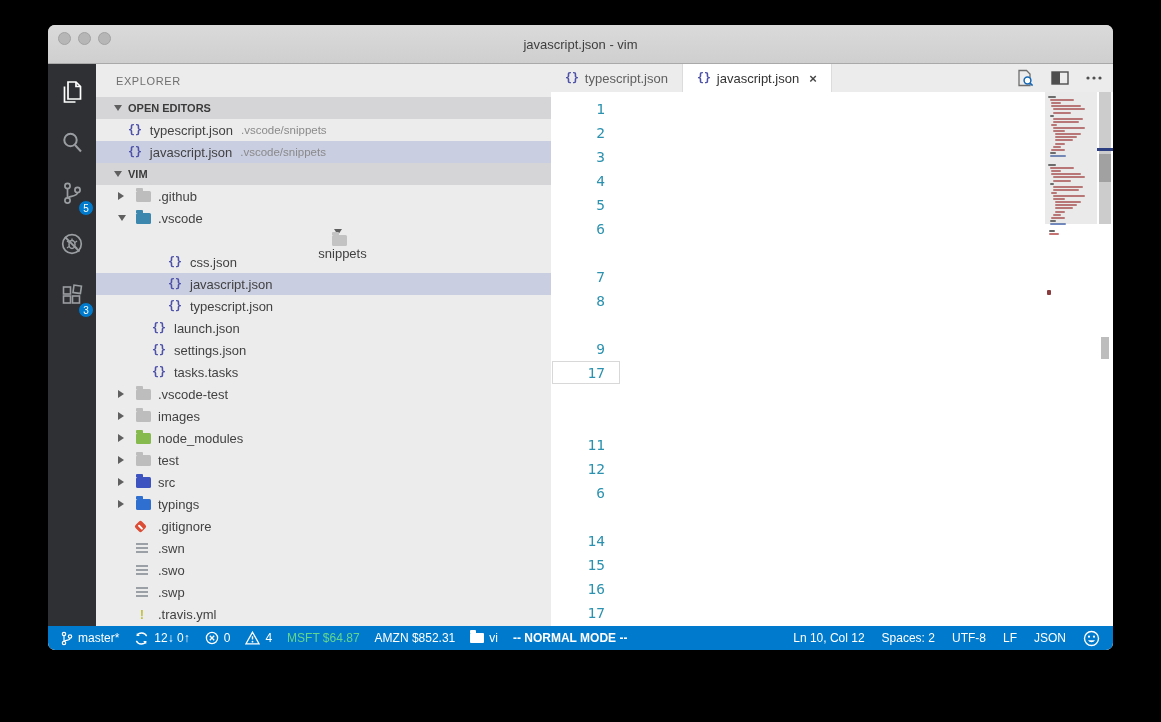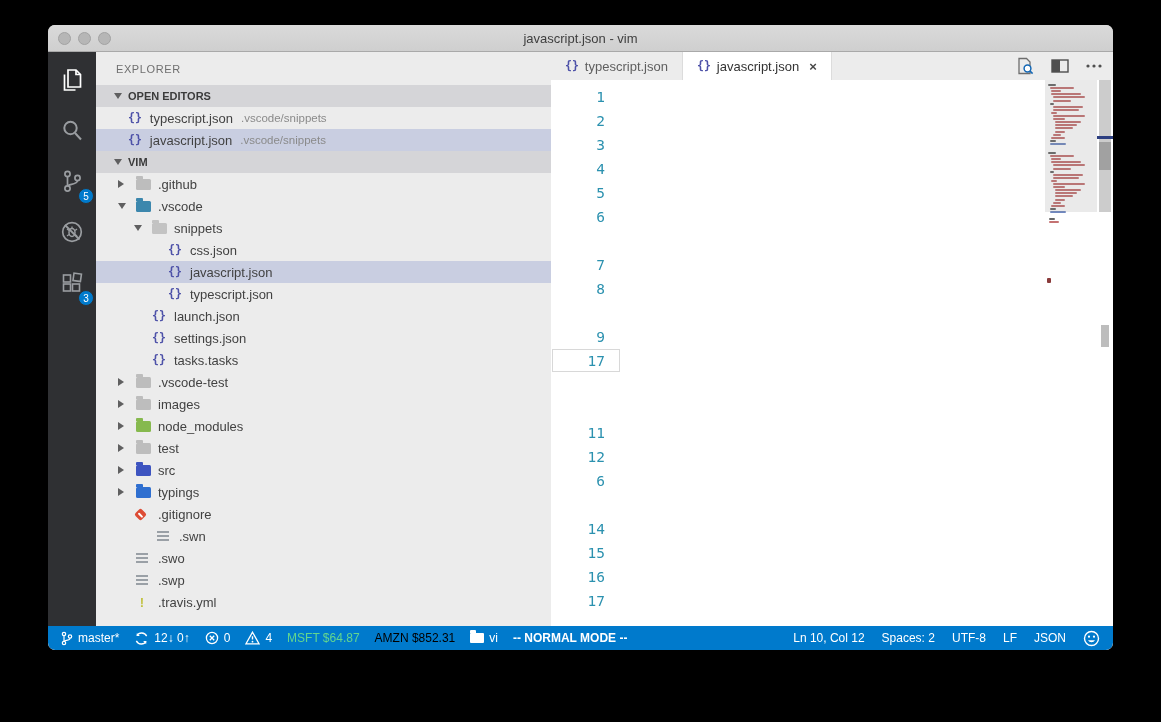--- a/index.html
+++ b/index.html
@@ -1,21 +1,21 @@
 <!DOCTYPE html>
 <html><head>
 <meta charset="utf-8">
 <style>
   html,body{margin:0;padding:0;background:#000;width:1161px;height:722px;overflow:hidden;
     font-family:"Liberation Sans",sans-serif;-webkit-font-smoothing:antialiased;}
   *{box-sizing:border-box;}
   .window{position:absolute;left:48px;top:25px;width:1065px;height:625px;border-radius:7px;
     overflow:hidden;background:#ececec;box-shadow:0 10px 30px rgba(0,0,0,.6);}
   
-  .titlebar{height:27px;background:linear-gradient(#dadada,#cfcfcf);border-bottom:1px solid #a9a9a9;
+  .titlebar{height:39px;background:linear-gradient(#dadada,#cfcfcf);border-bottom:1px solid #a9a9a9;
     position:relative;display:flex;align-items:center;justify-content:center;}
   .traffic{position:absolute;left:10px;top:7px;display:flex;gap:7px;}
   .tl{width:13px;height:13px;border-radius:50%;background:#b6b6b6;border:1px solid #a2a2a2;}
   .title-text{font-size:13px;color:#3e3e3e;}
   
   .body{display:flex;height:574px;}
   
   .activitybar{width:48px;background:#2f3033;display:flex;flex-direction:column;align-items:center;
     padding-top:10px;gap:13px;flex:none;}
   .act-item{width:40px;height:38px;position:relative;display:flex;align-items:center;justify-content:center;cursor:pointer;}
@@ -164,69 +164,69 @@
           </div>
           <div class="row" style="padding-left: 22px;">
             <span style="width: 18px; display: flex; justify-content: flex-start; flex: 0 0 auto;">
               <span class="tri-d"></span>
             </span>
             <span style="width: 22px; display: flex; justify-content: flex-start; align-items: center; flex: 0 0 auto;">
               <span class="icon-folder" style="background: rgb(60, 135, 173);"></span>
             </span>
             <span class="lbl">.vscode</span>
           </div>
+          <div class="row" style="padding-left: 38px; flex-direction: column;">
+            <span style="width: 18px; display: flex; justify-content: flex-start; flex: 0 0 auto;">
+              <span class="tri-d"></span>
+            </span>
+            <span style="width: 22px; display: flex; justify-content: flex-start; align-items: center; flex: 0 0 auto;">
+              <span class="icon-folder" style="background: rgb(195, 195, 195);"></span>
+            </span>
+            <span class="lbl">snippets</span>
+          </div>
+          <div class="row" style="padding-left: 54px;">
+            <span style="width: 18px; display: flex; justify-content: flex-start; flex: 0 0 auto;"></span>
+            <span style="width: 22px; display: flex; justify-content: flex-start; align-items: center; flex: 0 0 auto;">
+              <span class="braces">{}</span>
+            </span>
+            <span class="lbl">css.json</span>
+          </div>
+          <div class="row sel" style="padding-left: 54px;">
+            <span style="width: 18px; display: flex; justify-content: flex-start; flex: 0 0 auto;"></span>
+            <span style="width: 22px; display: flex; justify-content: flex-start; align-items: center; flex: 0 0 auto;">
+              <span class="braces">{}</span>
+            </span>
+            <span class="lbl">javascript.json</span>
+          </div>
+          <div class="row" style="padding-left: 54px;">
+            <span style="width: 18px; display: flex; justify-content: flex-start; flex: 0 0 auto;"></span>
+            <span style="width: 22px; display: flex; justify-content: flex-start; align-items: center; flex: 0 0 auto;">
+              <span class="braces">{}</span>
+            </span>
+            <span class="lbl">typescript.json</span>
+          </div>
           <div class="row" style="padding-left: 38px;">
-            <span style="width: 18px; display: flex; justify-content: flex-start; flex: 0 0 auto;">
-              <span class="tri-d"></span>
-            </span>
-            <span style="width: 22px; display: flex; justify-content: flex-start; align-items: center; flex: 0 0 auto;">
-              <span class="icon-folder" style="background: rgb(195, 195, 195);"></span>
-            </span>
-            <span class="lbl">snippets</span>
-          </div>
-          <div class="row" style="padding-left: 54px;">
-            <span style="width: 18px; display: flex; justify-content: flex-start; flex: 0 0 auto;"></span>
-            <span style="width: 22px; display: flex; justify-content: flex-start; align-items: center; flex: 0 0 auto;">
-              <span class="braces">{}</span>
-            </span>
-            <span class="lbl">css.json</span>
-          </div>
-          <div class="row sel" style="padding-left: 54px;">
-            <span style="width: 18px; display: flex; justify-content: flex-start; flex: 0 0 auto;"></span>
-            <span style="width: 22px; display: flex; justify-content: flex-start; align-items: center; flex: 0 0 auto;">
-              <span class="braces">{}</span>
-            </span>
-            <span class="lbl">javascript.json</span>
-          </div>
-          <div class="row" style="padding-left: 54px;">
-            <span style="width: 18px; display: flex; justify-content: flex-start; flex: 0 0 auto;"></span>
-            <span style="width: 22px; display: flex; justify-content: flex-start; align-items: center; flex: 0 0 auto;">
-              <span class="braces">{}</span>
-            </span>
-            <span class="lbl">typescript.json</span>
+            <span style="width: 18px; display: flex; justify-content: flex-start; flex: 0 0 auto;"></span>
+            <span style="width: 22px; display: flex; justify-content: flex-start; align-items: center; flex: 0 0 auto;">
+              <span class="braces">{}</span>
+            </span>
+            <span class="lbl">launch.json</span>
           </div>
           <div class="row" style="padding-left: 38px;">
             <span style="width: 18px; display: flex; justify-content: flex-start; flex: 0 0 auto;"></span>
             <span style="width: 22px; display: flex; justify-content: flex-start; align-items: center; flex: 0 0 auto;">
               <span class="braces">{}</span>
             </span>
-            <span class="lbl">launch.json</span>
+            <span class="lbl">settings.json</span>
           </div>
           <div class="row" style="padding-left: 38px;">
             <span style="width: 18px; display: flex; justify-content: flex-start; flex: 0 0 auto;"></span>
             <span style="width: 22px; display: flex; justify-content: flex-start; align-items: center; flex: 0 0 auto;">
               <span class="braces">{}</span>
             </span>
-            <span class="lbl">settings.json</span>
-          </div>
-          <div class="row" style="padding-left: 38px;">
-            <span style="width: 18px; display: flex; justify-content: flex-start; flex: 0 0 auto;"></span>
-            <span style="width: 22px; display: flex; justify-content: flex-start; align-items: center; flex: 0 0 auto;">
-              <span class="braces">{}</span>
-            </span>
             <span class="lbl">tasks.tasks</span>
           </div>
           <div class="row" style="padding-left: 22px;">
             <span style="width: 18px; display: flex; justify-content: flex-start; flex: 0 0 auto;">
               <span class="tri-r"></span>
             </span>
             <span style="width: 22px; display: flex; justify-content: flex-start; align-items: center; flex: 0 0 auto;">
               <span class="icon-folder" style="background: rgb(189, 189, 189);"></span>
             </span>
             <span class="lbl">.vscode-test</span>
@@ -276,21 +276,21 @@
             </span>
             <span class="lbl">typings</span>
           </div>
           <div class="row" style="padding-left: 22px;">
             <span style="width: 18px; display: flex; justify-content: flex-start; flex: 0 0 auto;"></span>
             <span style="width: 22px; display: flex; justify-content: flex-start; align-items: center; flex: 0 0 auto;">
               <span class="icon-git"></span>
             </span>
             <span class="lbl">.gitignore</span>
           </div>
-          <div class="row" style="padding-left: 22px; margin-left: 21px;">
+          <div class="row" style="padding-left: 22px;">
             <span style="width: 18px; display: flex; justify-content: flex-start; flex: 0 0 auto;"></span>
             <span style="width: 22px; display: flex; justify-content: flex-start; align-items: center; flex: 0 0 auto;">
               <span class="icon-lines"></span>
             </span>
             <span class="lbl">.swn</span>
           </div>
           <div class="row" style="padding-left: 22px;">
             <span style="width: 18px; display: flex; justify-content: flex-start; flex: 0 0 auto;"></span>
             <span style="width: 22px; display: flex; justify-content: flex-start; align-items: center; flex: 0 0 auto;">
               <span class="icon-lines"></span>
@@ -471,21 +471,21 @@
               <path d="M7.5 5.2v3.4" stroke="#fff" stroke-width="1.4"></path>
               <circle cx="7.5" cy="10.7" r=".9" fill="#fff"></circle>
             </svg>
           </span>
           <span>4</span>
         </div>
         <div class="st-item">
           <span style="color: rgb(99, 214, 142);">MSFT $64.87</span>
         </div>
         <div class="st-item">
-          <span style="color: #000000;">AMZN $852.31</span>
+          <span style="color: #ffffff;">AMZN $852.31</span>
         </div>
         <div class="st-item">
           <span class="icon-wfolder"></span>
           <span>vi</span>
         </div>
         <div class="st-item">
           <span style="font-weight: bold;">-- NORMAL MODE --</span>
         </div>
       </div>
     <div class="st-right" id="st-right">

